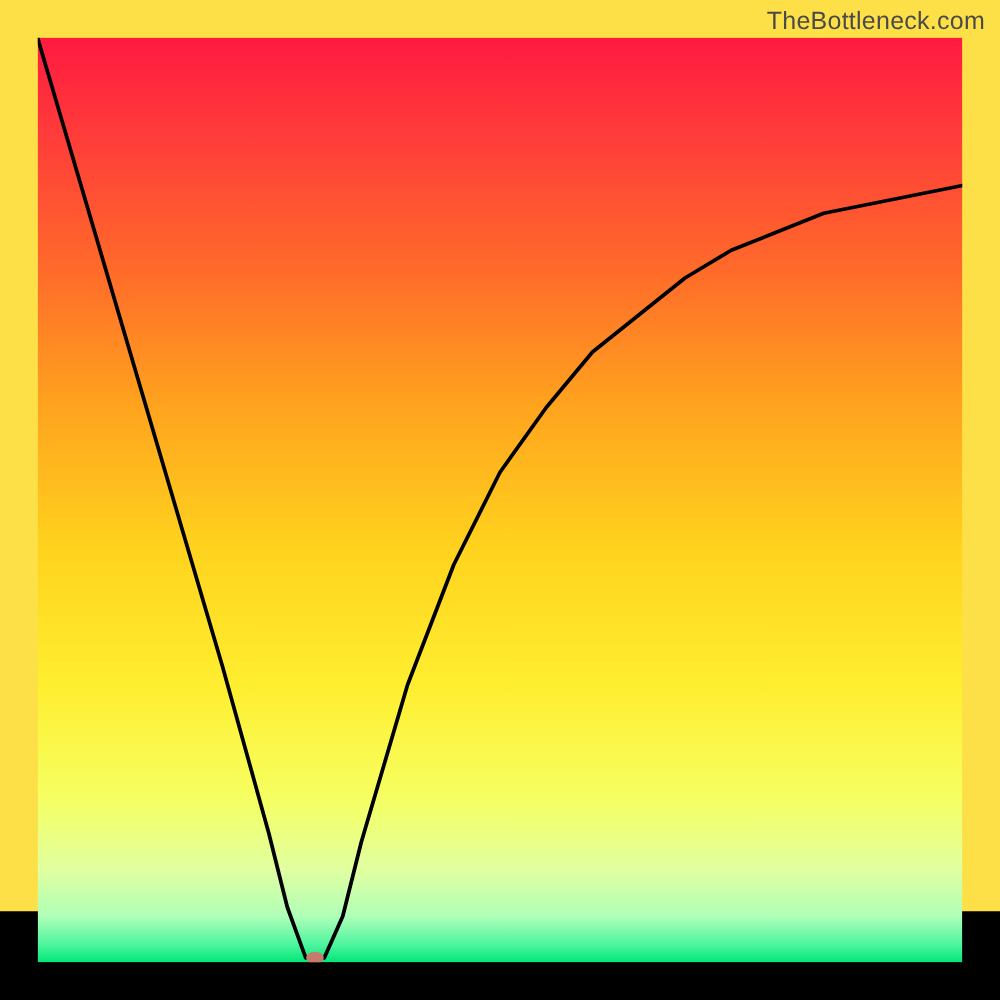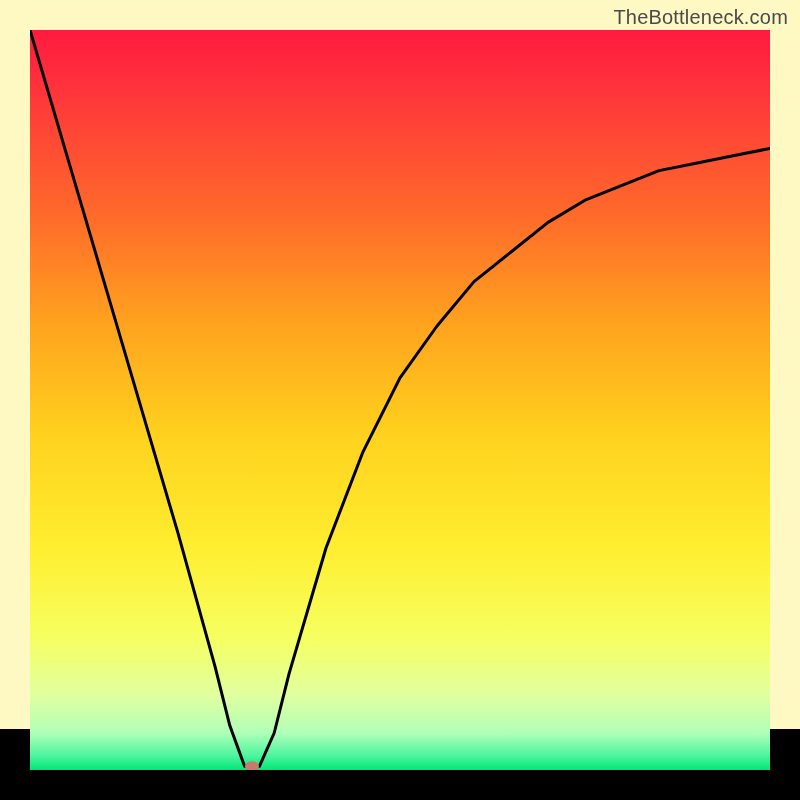--- a/index.html
+++ b/index.html
@@ -8,21 +8,21 @@
     width: 800px;
     height: 800px;
     background: #000;
     font-family: Arial, Helvetica, sans-serif;
     overflow: hidden;
   }
   .outer {
     position: relative;
     width: 800px;
     height: 729px;
-    background: #fef9c3;
+    background: #fde047;
   }
   .plot-area {
     position: absolute;
     left: 30px;
     top: 30px;
     width: 740px;
     height: 740px;
     overflow: hidden;
   }
   .plot-svg {

